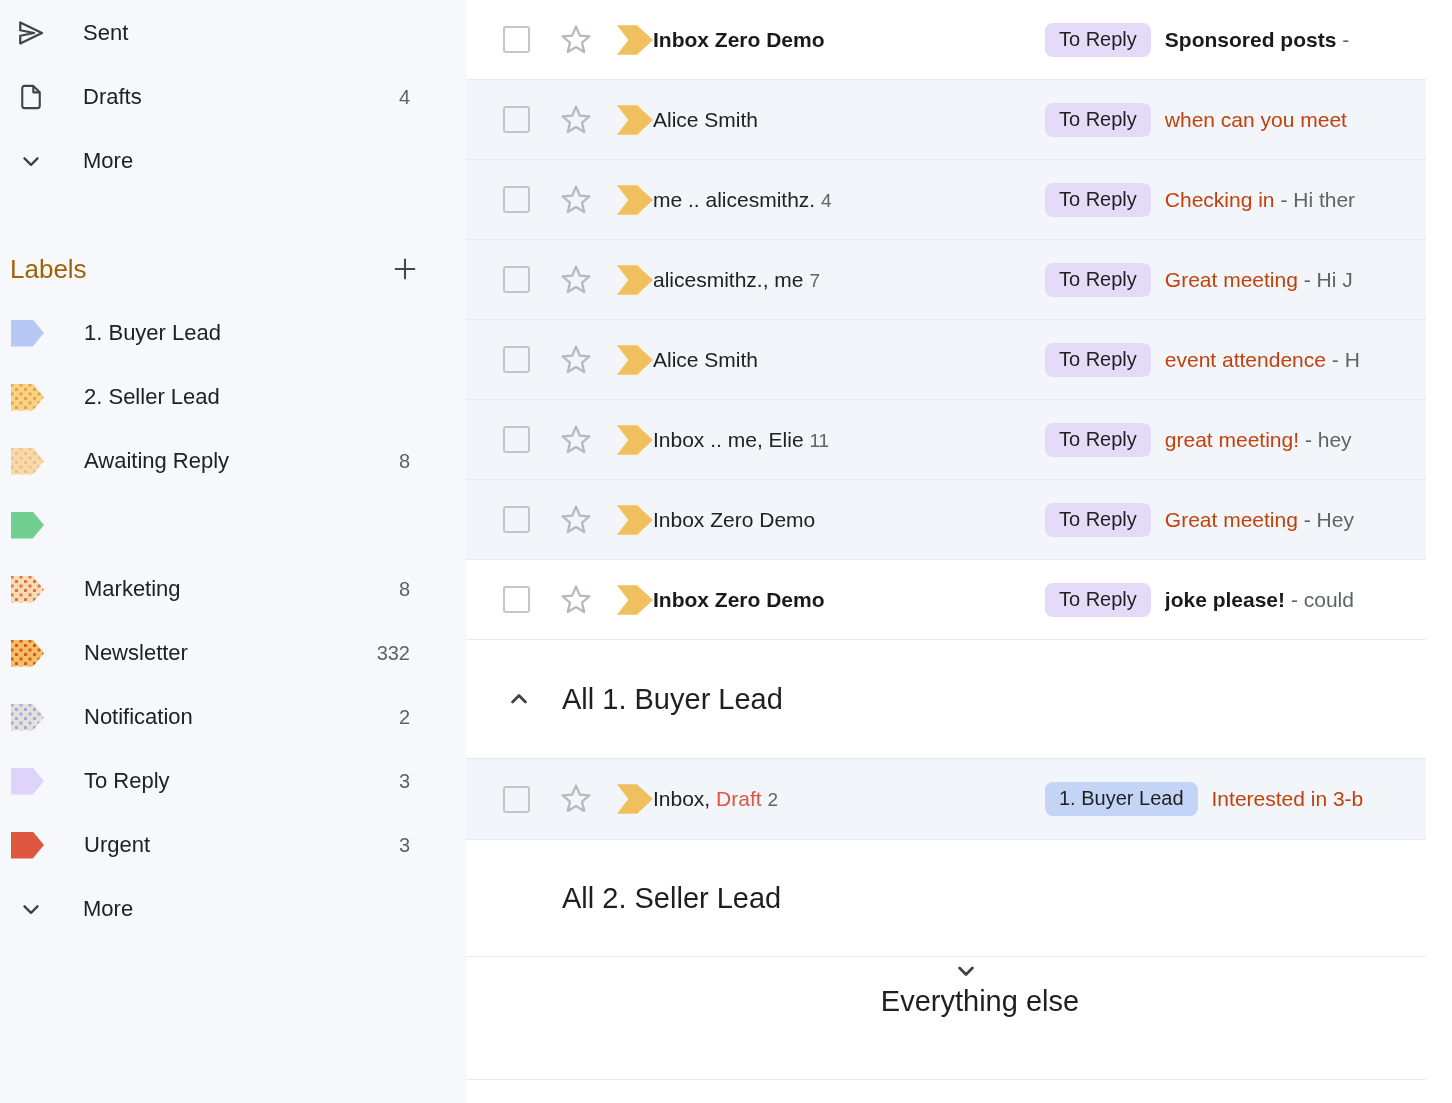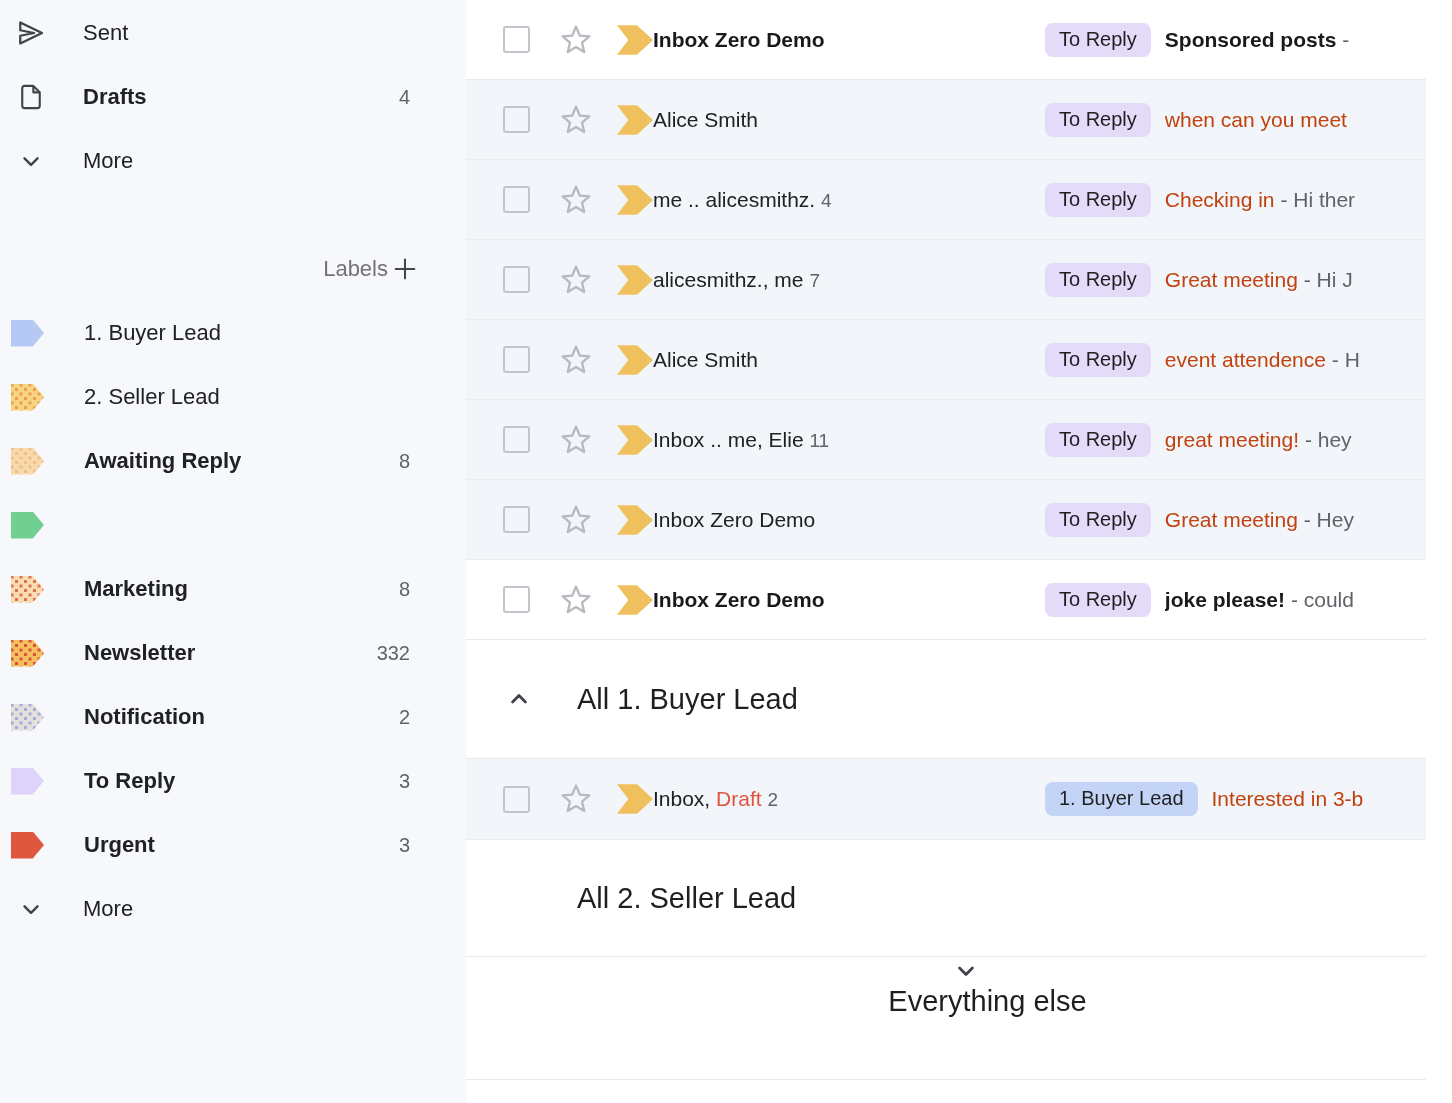--- a/index.html
+++ b/index.html
@@ -7,25 +7,25 @@
               font-family:"Liberation Sans", sans-serif; color:#1f1f1f; }
   .app { position:relative; width:1426px; height:1103px; display:flex;border-radius:11px; }
 
   
   .sidebar { width:466px; height:100%; background:#f6f8fc; flex-shrink:0; padding-top:1px; }
   .nav-item { height:64px; display:flex; align-items:center; padding-left:12px; padding-right:56px;
               border-radius:0 32px 32px 0; cursor:pointer; }
   .nav-icon { width:34px; height:34px; display:flex; align-items:center; justify-content:center; margin-left:2px; }
   .nav-label { margin-left:35px; font-size:22px; color:#202124; flex:1; white-space:nowrap; }
   .nav-count { font-size:20px; color:#5f6368; }
-  .bold { font-weight:bold; }
+  .bold { font-weight:normal; }
 
   .labels-head { height:64px; margin-top:44px; display:flex; align-items:center;
                  padding-left:10px; padding-right:44px; }
-  .labels-title { font-size:22px; font-weight:500; color:#737373; flex:1;text-align:right; }
+  .labels-title { font-size:26px; font-weight:500; color:#a16207; flex:1; }
   .plus-icon { width:34px; height:34px; display:flex; align-items:center; justify-content:center; cursor:pointer; }
 
   .label-item { height:64px; display:flex; align-items:center; padding-left:10px; padding-right:56px; cursor:pointer; }
   .chip { width:33px; height:27px; flex-shrink:0; margin-left:1px;
           clip-path:polygon(0 0, 66% 0, 100% 50%, 66% 100%, 0 100%);
           background-color:var(--chip,#ccc); }
   .chip.dotted { background-image:
       radial-gradient(var(--dot) 1.7px, transparent 1.9px),
       radial-gradient(var(--dot) 1.7px, transparent 1.9px);
     background-size:9px 9px; background-position:1px 1px, 5.5px 5.5px; }
@@ -50,21 +50,21 @@
   .sep, .snippet { color:#5f6368; }
   .draft-red { }
 
   
   .section-head { display:flex; align-items:center; padding-left:39px; background:#fff; }
   .sh-1 { height:118px; }
   .sh-2 { height:117px; border-bottom:1px solid #e7ebee; }
   .sh-3 { height:123px; border-bottom:1px solid #e7ebee;flex-direction:column; }
   .sh-chev { width:28px; height:28px; display:flex; align-items:center; justify-content:center; cursor:pointer; }
   .sh-chev.hidden-chev { visibility:hidden; }
-  .sh-label { margin-left:44px; font-size:29px; font-weight:500; color:#1f1f1f; white-space:nowrap; }
+  .sh-label { margin-left:29px; font-size:29px; font-weight:500; color:#1f1f1f; white-space:nowrap; }
 
   .row.buyer { border-top:1px solid #e7ebee; height:82px; }
 
   svg { display:block; }
 </style>
 </head>
 <body>
 
 <div class="app">
 

